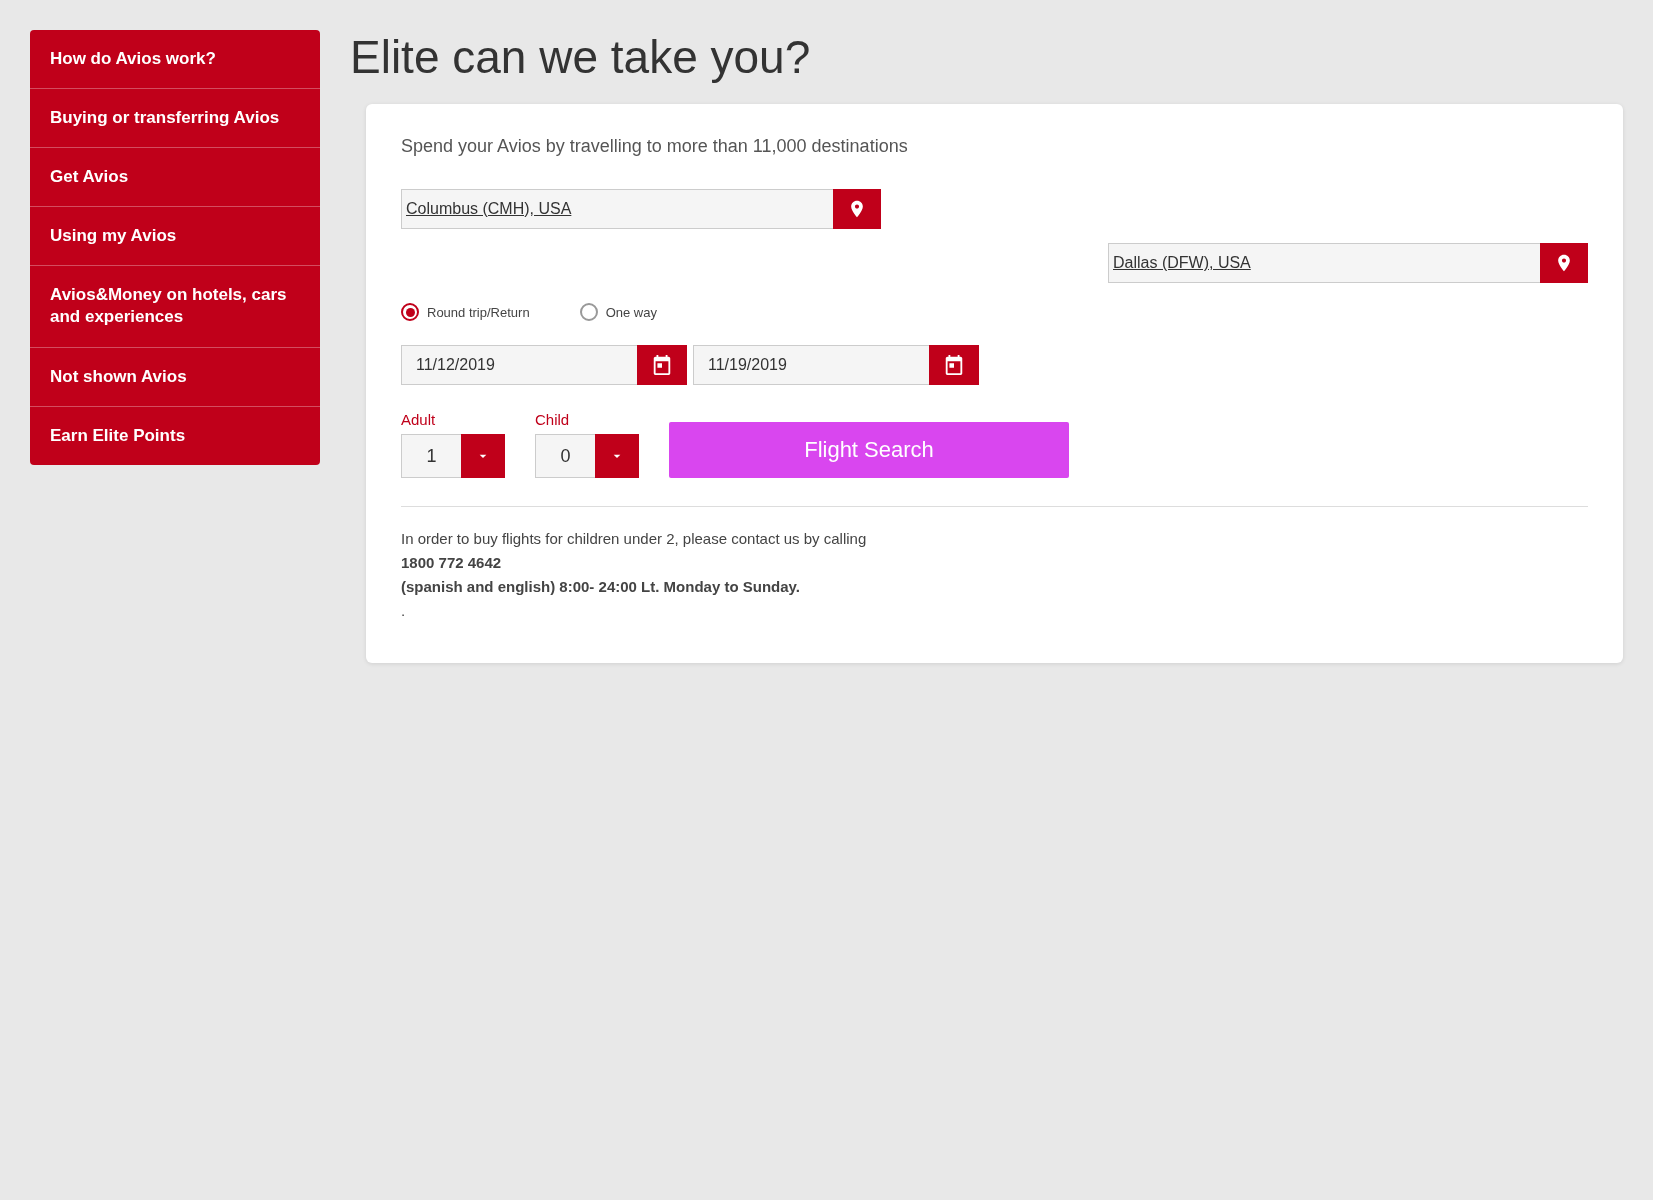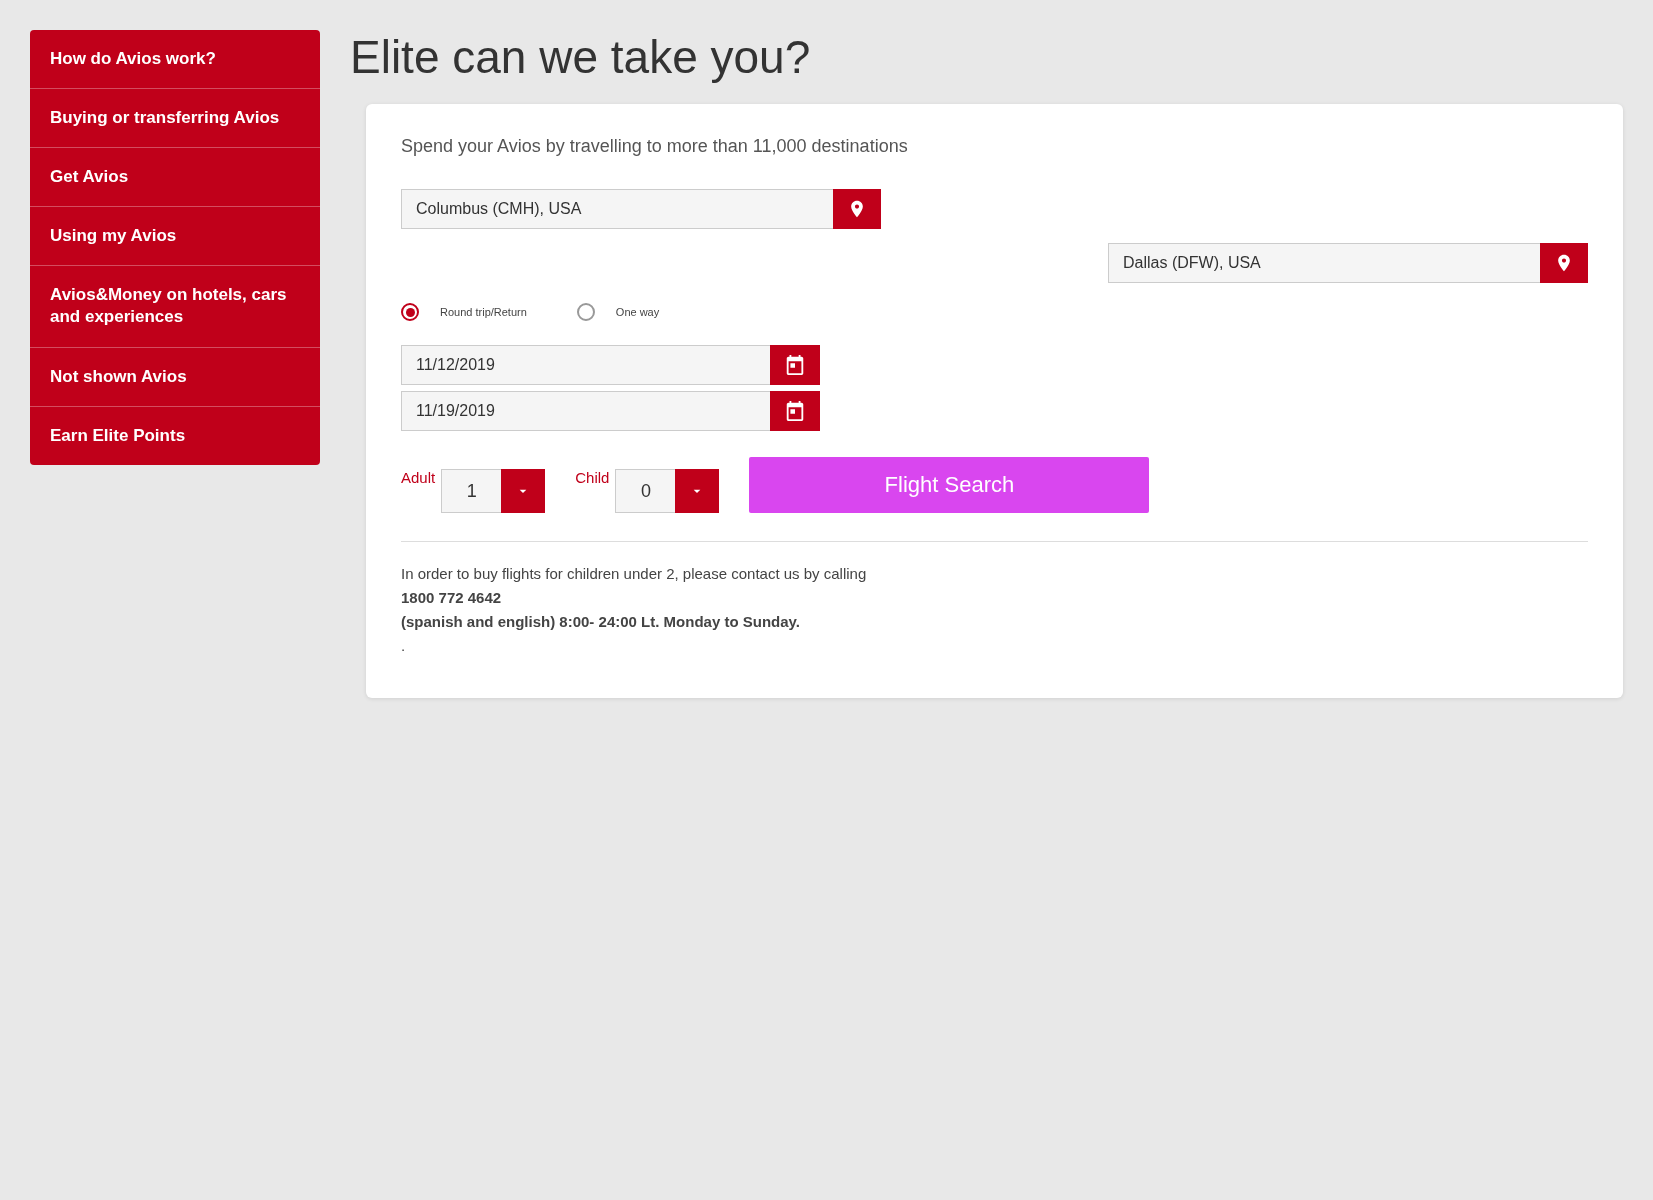--- a/index.html
+++ b/index.html
@@ -74,25 +74,26 @@
     .location-input-wrap {
       display: flex;
       align-items: stretch;
       width: 480px;
     }
 
     .location-input {
       flex: 1;
       border: 1px solid #ccc;
       border-right: none;
-      padding: 10px 14px;
+      padding: 10px 4px;
       font-size: 16px;
       color: #333;
       background: #f5f5f5;
       outline: none;
+      text-decoration: underline;
     }
 
     .location-btn {
       background: #c0001a;
       border: none;
       padding: 0 14px;
       cursor: pointer;
       display: flex;
       align-items: center;
       justify-content: center;
@@ -114,22 +115,22 @@
     .trip-type-row {
       display: flex;
       align-items: center;
       gap: 50px;
       margin-bottom: 24px;
     }
 
     .radio-label {
       display: flex;
       align-items: center;
-      gap: 21px;
-      font-size: 11px;
+      gap: 8px;
+      font-size: 13px;
       color: #444;
       cursor: pointer;
     }
 
     .radio-circle {
       width: 18px;
       height: 18px;
       border-radius: 50%;
       border: 2px solid #999;
       display: flex;
@@ -146,24 +147,24 @@
       content: '';
       width: 9px;
       height: 9px;
       border-radius: 50%;
       background: #c0001a;
     }
 
     
     .dates-wrap {
       display: flex;
-      flex-direction: column;
+      flex-direction: row;
       gap: 6px;
       margin-bottom: 26px;
-      width: 419px;
+      width: 480px;
     }
 
     .date-input-wrap {
       display: flex;
       align-items: stretch;
     }
 
     .date-input {
       flex: 1;
       border: 1px solid #ccc;
@@ -193,20 +194,21 @@
 
     
     .bottom-row {
       display: flex;
       align-items: flex-end;
       gap: 30px;
     }
 
     .passenger-group {
       display: flex;
+      flex-direction: column;
       gap: 6px;
     }
 
     .passenger-label {
       font-size: 15px;
       color: #c0001a;
       font-weight: 500;
     }
 
     .passenger-control {

